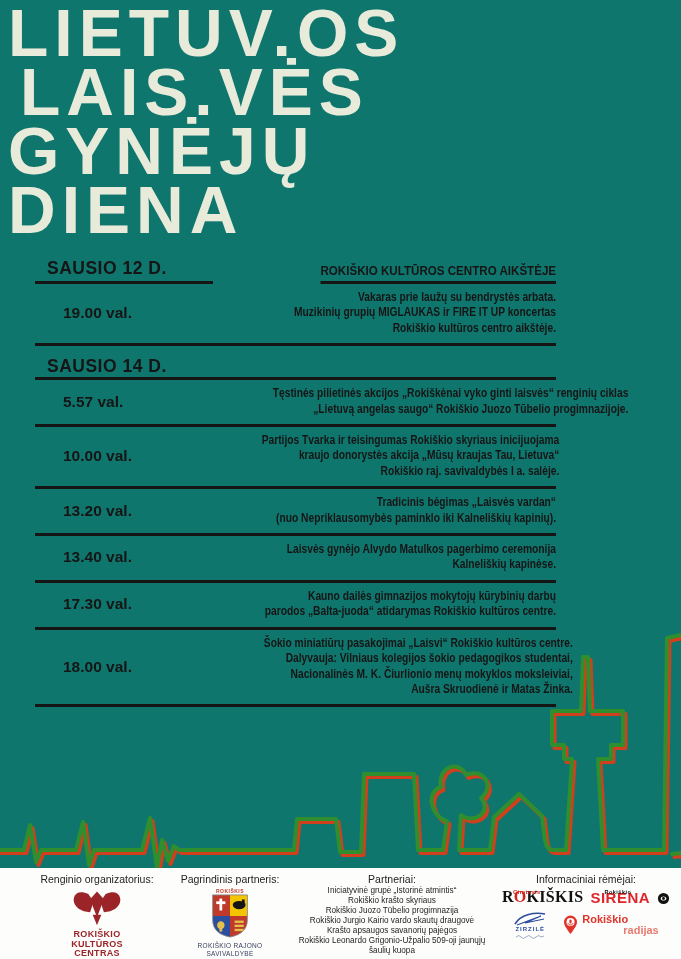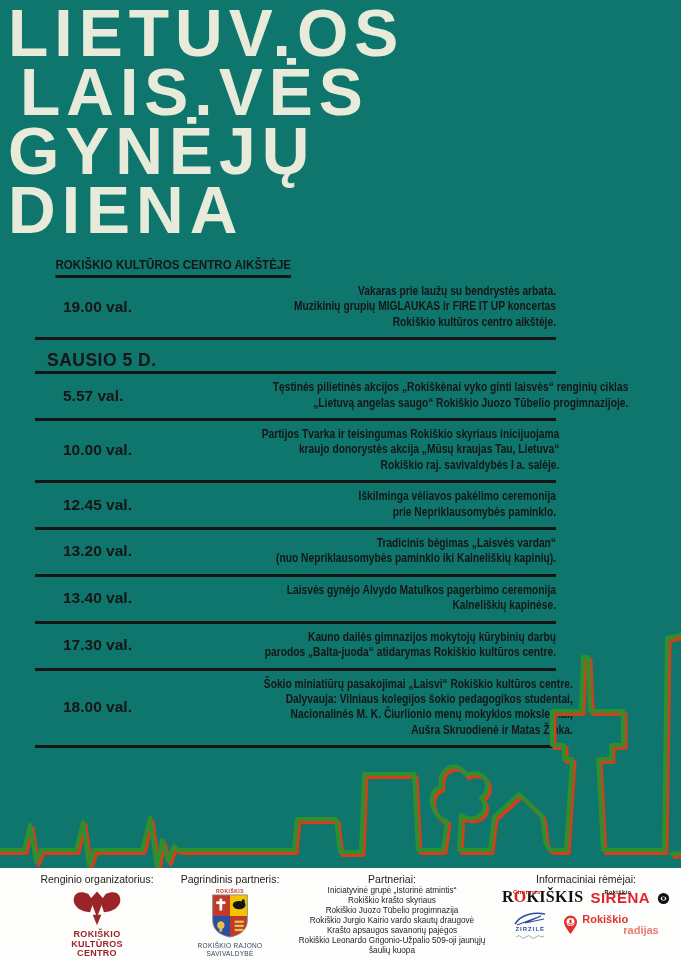--- a/index.html
+++ b/index.html
@@ -71,51 +71,45 @@
 
   <div class="title">
     <div class="title-line">LIETUV.OS</div>
     <div class="title-line i2">LAIS.VĖS</div>
     <div class="title-line">GYNĖJŲ</div>
     <div class="title-line">DIENA</div>
   </div>
 
   <div class="schedule">
       <div class="day-header">
+        <span class="day-title">SAUSIO 12 D.</span>
         <span class="day-loc">ROKIŠKIO KULTŪROS CENTRO AIKŠTĖJE</span>
       </div>
       <div class="event">
         <div class="time">19.00 val.</div>
         <div class="desc">
           <div class="desc-line">Vakaras prie laužų su bendrystės arbata.</div>
           <div class="desc-line">Muzikinių grupių MIGLAUKAS ir FIRE IT UP koncertas</div>
           <div class="desc-line">Rokiškio kultūros centro aikštėje.</div>
         </div>
       </div>
-      <div class="day-header day-header-full"><span class="day-title">SAUSIO 5 D.</span></div>
+      <div class="day-header day-header-full"><span class="day-title">SAUSIO 14 D.</span></div>
       <div class="event">
         <div class="time">5.57 val.</div>
         <div class="desc">
           <div class="desc-line">Tęstinės pilietinės akcijos „Rokiškėnai vyko ginti laisvės“ renginių ciklas</div>
           <div class="desc-line">„Lietuvą angelas saugo“ Rokiškio Juozo Tūbelio progimnazijoje.</div>
         </div>
       </div>
       <div class="event">
         <div class="time">10.00 val.</div>
         <div class="desc">
           <div class="desc-line">Partijos Tvarka ir teisingumas Rokiškio skyriaus inicijuojama</div>
           <div class="desc-line">kraujo donorystės akcija „Mūsų kraujas Tau, Lietuva“</div>
           <div class="desc-line">Rokiškio raj. savivaldybės I a. salėje.</div>
-        </div>
-      </div>
-      <div class="event">
-        <div class="time">12.45 val.</div>
-        <div class="desc">
-          <div class="desc-line">Iškilminga vėliavos pakėlimo ceremonija</div>
-          <div class="desc-line">prie Nepriklausomybės paminklo.</div>
         </div>
       </div>
       <div class="event">
         <div class="time">13.20 val.</div>
         <div class="desc">
           <div class="desc-line">Tradicinis bėgimas „Laisvės vardan“</div>
           <div class="desc-line">(nuo Nepriklausomybės paminklo iki Kalneliškių kapinių).</div>
         </div>
       </div>
       <div class="event">
@@ -162,21 +156,21 @@
           <path d="M20 7 C10 2 3 6 3 14 C3 22 12 28 22 28 L26 16 Z"></path>
           <path d="M40 7 C50 2 57 6 57 14 C57 22 48 28 38 28 L34 16 Z"></path>
           <path d="M25 31 L35 31 L30 43 Z"></path>
           <circle cx="10" cy="8" r="2.5"></circle>
             <circle cx="50" cy="8" r="2.5"></circle>
         </g>
       </svg>
       <div class="org-text">
         <div>ROKIŠKIO</div>
         <div>KULTŪROS</div>
-        <div>CENTRO</div>
+        <div>CENTRAS</div>
       </div>
     </div>
 
     <div class="f-col c2">
       <div class="f-label">Pagrindinis partneris:</div>
       <div class="coa-top">ROKIŠKIS</div>
       <svg width="38" height="44" viewBox="0 0 40 48">
         <defs>
             <clipPath id="shieldClip">
               <path d="M1 1 H39 V28 C39 40 30 45 20 47 C10 45 1 40 1 28 Z"></path>

